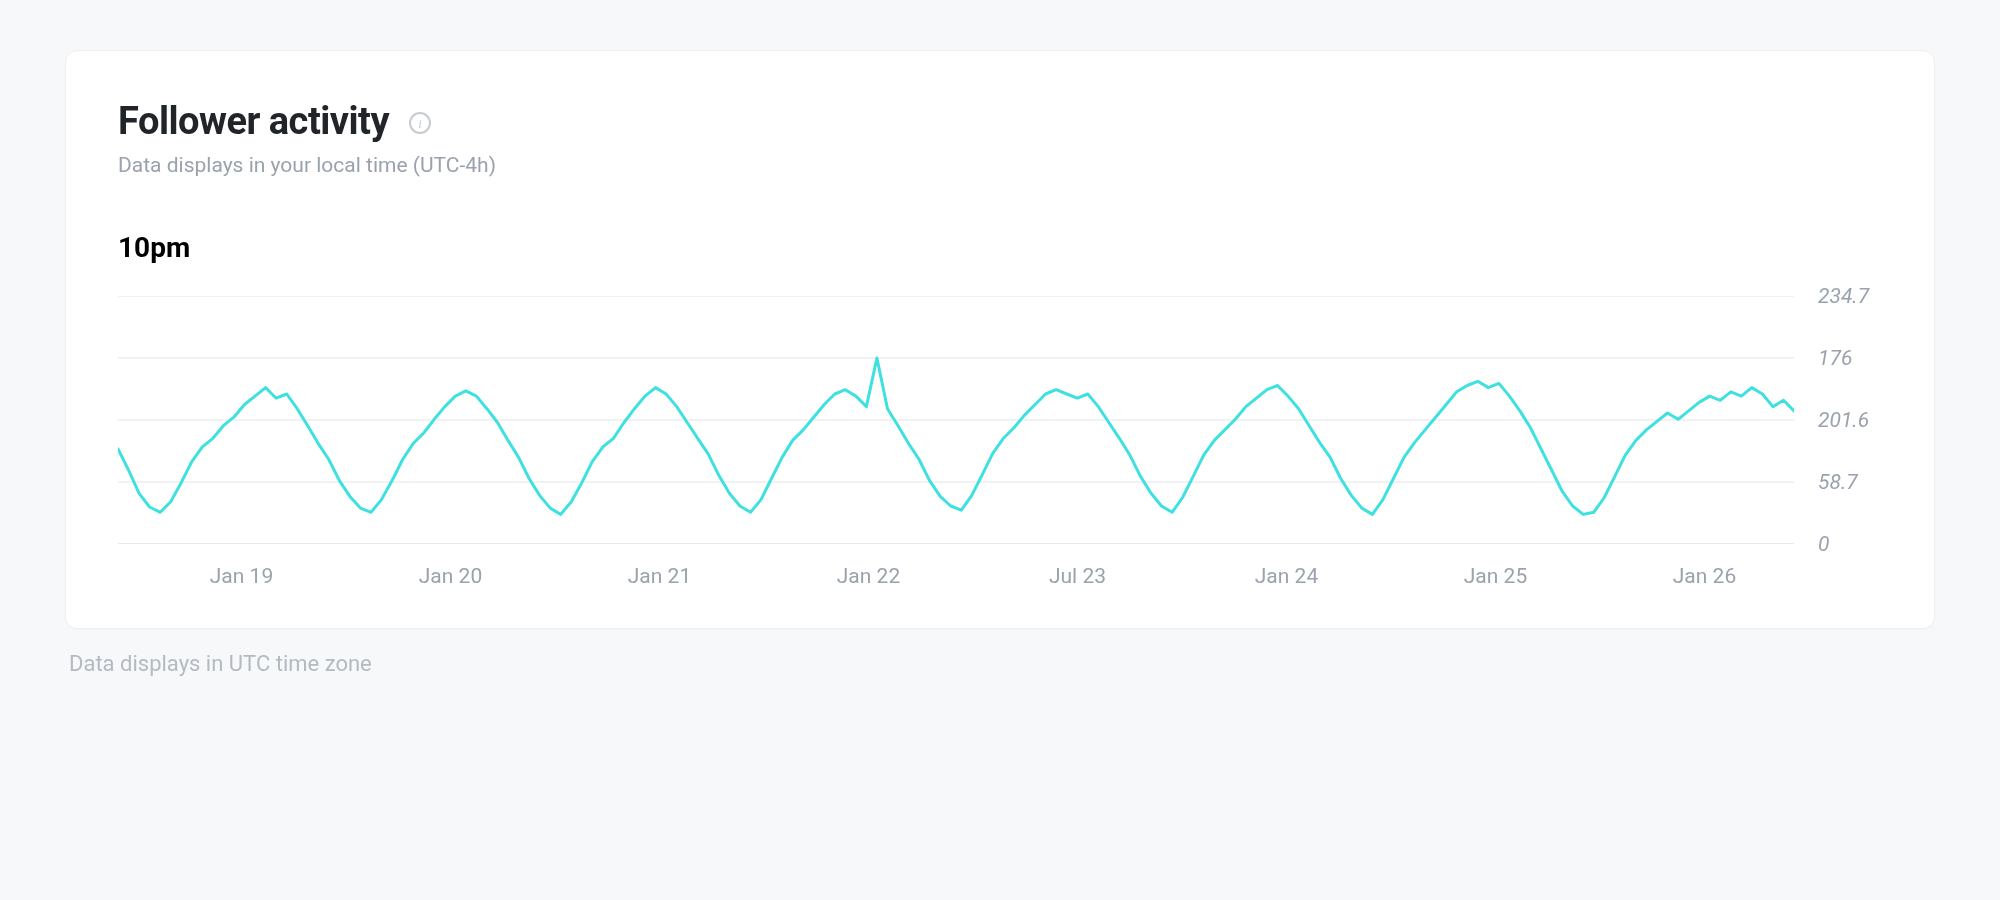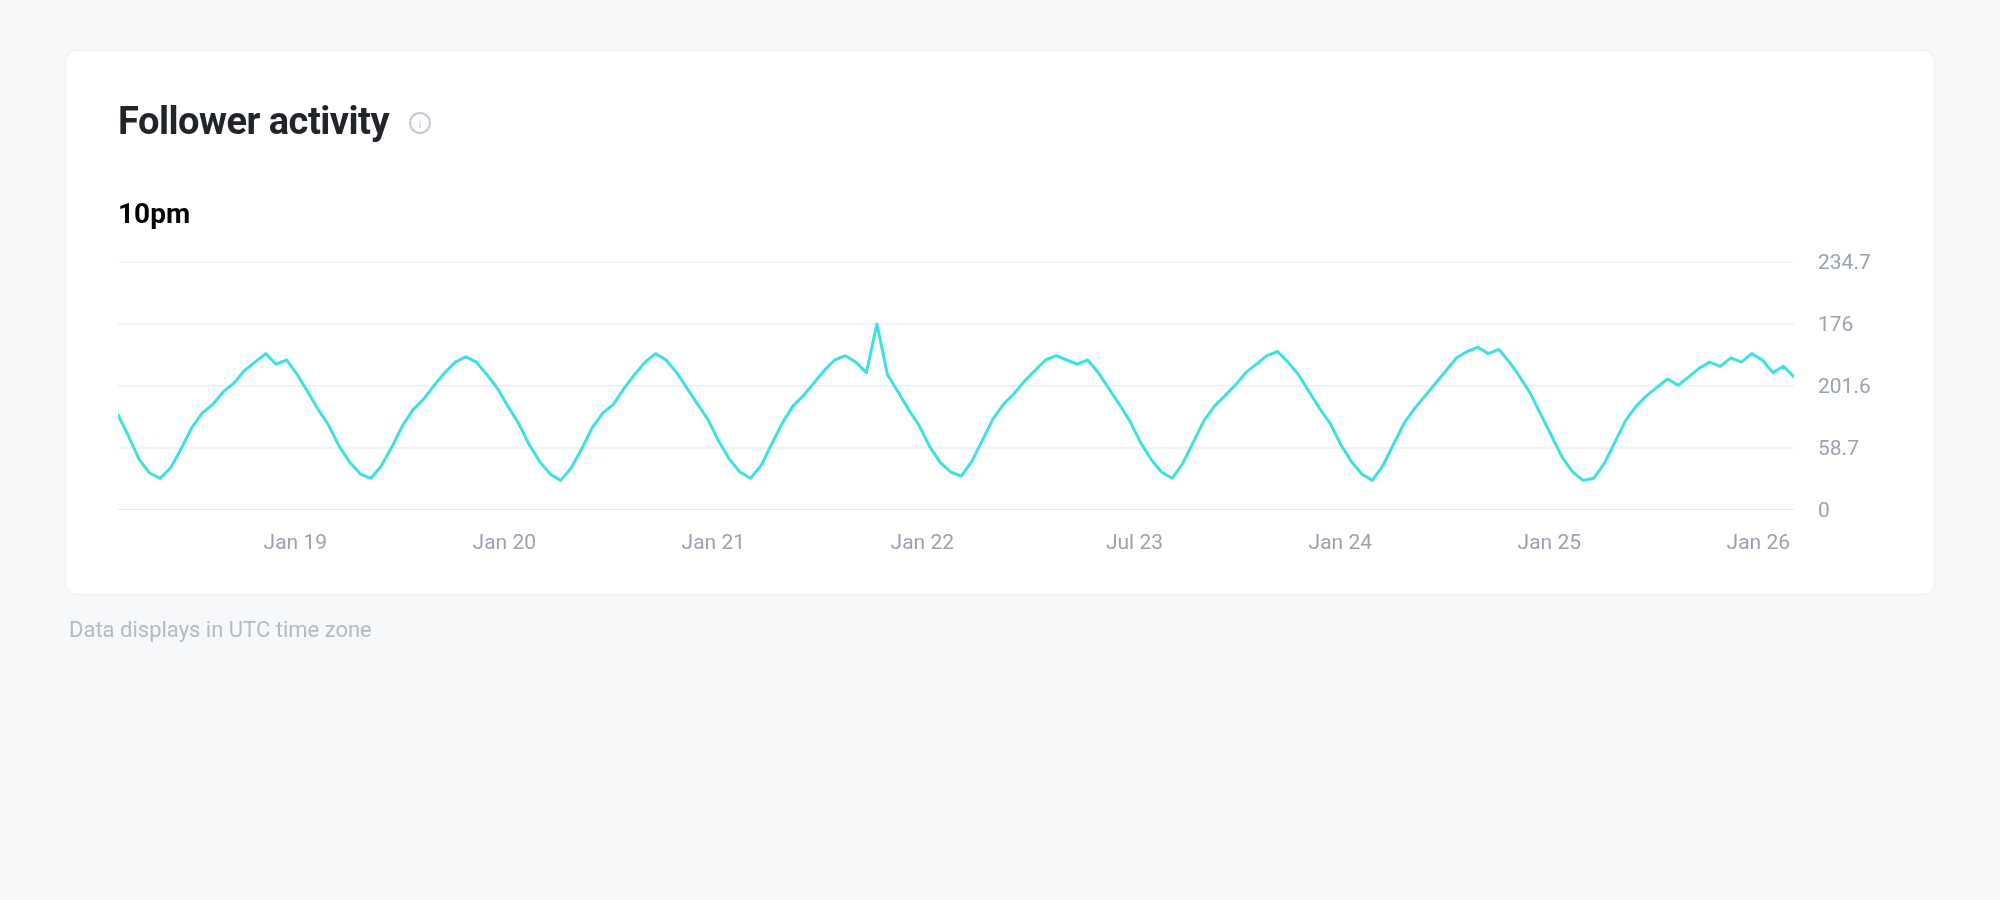--- a/index.html
+++ b/index.html
@@ -68,51 +68,53 @@
     top: 0;
     height: 100%;
     width: 82px;
   }
   .y-label {
     position: absolute;
     left: 18px;
     font-size: 21px;
     color: #9aa2ad;
     transform: translateY(-50%);
+    font-style: italic;
   }
   .x-labels {
     display: flex;
     margin-top: 20px;
     padding-right: 92px;
   }
   .x-label {
     flex: 1;
     font-size: 21px;
     color: #9aa2ad;
-    text-align: right;
+    text-align: center;
     padding-left: 38px;
   }
   .footer-note {
     font-size: 22px;
     color: #b4bac2;
     margin-top: 22px;
     padding-left: 4px;
   }
   .gridline { stroke: #edeef0; stroke-width: 1.5; }
   .baseline { stroke: #dfe2e6; stroke-width: 1.5; }
   .series { fill: none; stroke: #3fe0e0; stroke-width: 3; stroke-linejoin: round; stroke-linecap: round; }
 </style>
 </head>
 <body>
 
 <div class="card">
   <div class="header-row">
     <h1 class="title">Follower activity</h1>
     <span class="info-icon">i</span>
   </div>
+  <p class="subtitle">Data displays in your local time (UTC-4h)</p>
   <div class="hour-label">10pm</div>
 
   <div class="chart-wrap">
     <svg class="chart-svg" id="chart-svg" width="1676" height="248" viewBox="0 0 1676 248" preserveAspectRatio="none">
         <line x1="0" x2="1676" y1="248" y2="248" class="baseline"></line>
         <line x1="0" x2="1676" y1="185.97358329782702" y2="185.97358329782702" class="gridline"></line>
         <line x1="0" x2="1676" y1="124.05283340434598" y2="124.05283340434598" class="gridline"></line>
         <line x1="0" x2="1676" y1="62.02641670217298" y2="62.02641670217298" class="gridline"></line>
         <line x1="0" x2="1676" y1="0" y2="0" class="gridline"></line>
         <polyline points="0.0,152.9 10.5,174.0 21.1,197.3 31.6,211.0 42.2,216.3 52.7,205.7 63.2,186.7 73.8,165.6 84.3,150.8 94.9,142.3 105.4,129.7 115.9,121.2 126.5,108.5 137.0,100.1 147.6,91.6 158.1,102.2 168.7,98.0 179.2,112.7 189.7,129.7 200.3,147.6 210.8,163.5 221.4,184.6 231.9,200.4 242.4,212.1 253.0,216.3 263.5,203.6 274.1,184.6 284.6,163.5 295.1,147.6 305.7,137.0 316.2,123.3 326.8,110.6 337.3,100.1 347.8,94.8 358.4,100.1 368.9,112.7 379.5,126.5 390.0,144.4 400.6,161.4 411.1,182.5 421.6,199.4 432.2,212.1 442.7,218.4 453.3,205.7 463.8,186.7 474.3,165.6 484.9,150.8 495.4,142.3 506.0,126.5 516.5,112.7 527.0,100.1 537.6,91.6 548.1,98.0 558.7,110.6 569.2,126.5 579.7,142.3 590.3,158.2 600.8,179.3 611.4,197.3 621.9,210.0 632.5,216.3 643.0,203.6 653.5,182.5 664.1,161.4 674.6,144.4 685.2,133.9 695.7,121.2 706.2,108.5 716.8,98.0 727.3,93.7 737.9,100.1 748.4,110.6 758.9,62.0 769.5,112.7 780.0,129.7 790.6,147.6 801.1,163.5 811.6,184.6 822.2,200.4 832.7,210.0 843.3,214.2 853.8,199.4 864.4,178.3 874.9,157.1 885.4,142.3 896.0,131.8 906.5,119.1 917.1,108.5 927.6,98.0 938.1,93.7 948.7,98.0 959.2,102.2 969.8,98.0 980.3,110.6 990.8,126.5 1001.4,142.3 1011.9,159.2 1022.5,180.4 1033.0,197.3 1043.5,210.0 1054.1,216.3 1064.6,201.5 1075.2,180.4 1085.7,159.2 1096.3,144.4 1106.8,133.9 1117.3,123.3 1127.9,110.6 1138.4,102.2 1149.0,93.7 1159.5,89.5 1170.0,100.1 1180.6,112.7 1191.1,129.7 1201.7,146.6 1212.2,161.4 1222.7,182.5 1233.3,199.4 1243.8,212.1 1254.4,218.4 1264.9,203.6 1275.4,182.5 1286.0,161.4 1296.5,146.6 1307.1,133.9 1317.6,121.2 1328.2,108.5 1338.7,95.8 1349.2,89.5 1359.8,85.3 1370.3,91.6 1380.9,87.4 1391.4,100.1 1401.9,114.9 1412.5,131.8 1423.0,152.9 1433.6,174.0 1444.1,195.2 1454.6,210.0 1465.2,218.4 1475.7,216.3 1486.3,201.5 1496.8,180.4 1507.3,159.2 1517.9,144.4 1528.4,133.9 1539.0,125.4 1549.5,117.0 1560.1,123.3 1570.6,114.9 1581.1,106.4 1591.7,100.1 1602.2,104.3 1612.8,95.8 1623.3,100.1 1633.8,91.6 1644.4,98.0 1654.9,110.6 1665.5,104.3 1676.0,114.9" class="series"></polyline>

